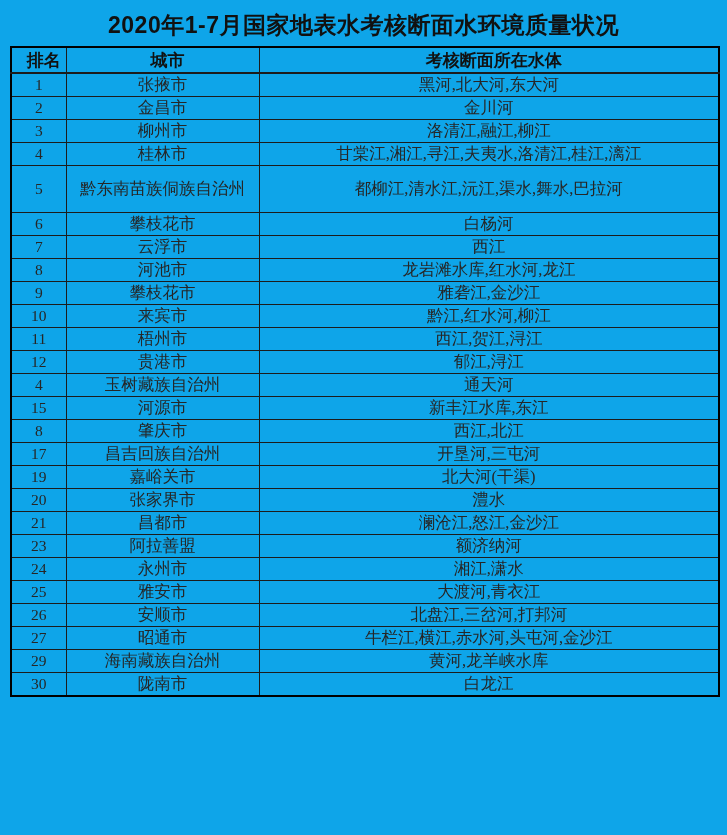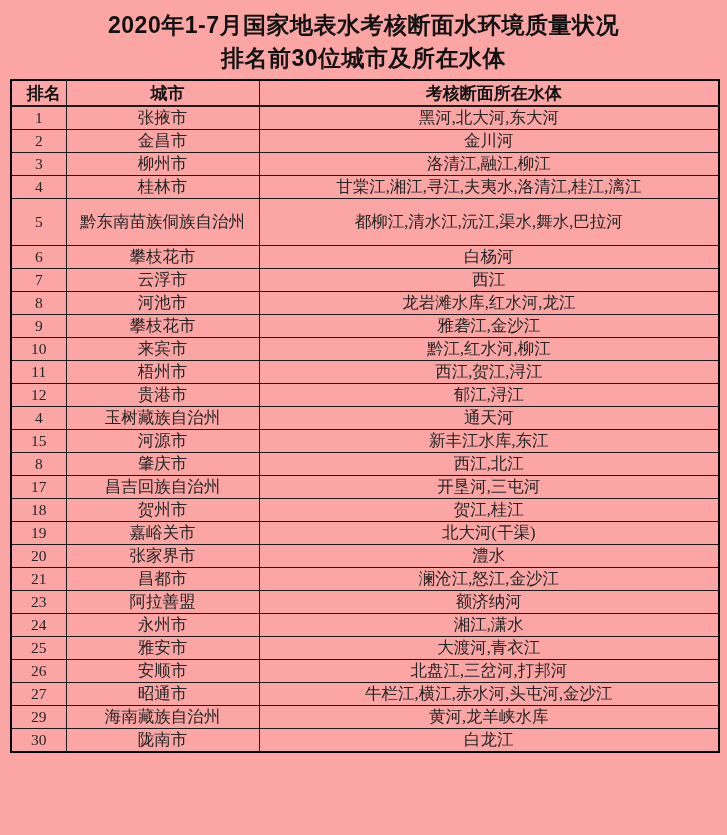--- a/index.html
+++ b/index.html
@@ -4,21 +4,21 @@
 <style>
   html, body {
     margin: 0;
     padding: 0;
     background: #ffffff;
   }
   .page {
     position: relative;
     width: 727px;
     height: 835px;
-    background: #fca5a5;
+    background: #0ea5e9;
     overflow: hidden;
     color: #222222;
   }
   .doc-title {
     padding-top: 9px;
     text-align: center;
     font-family: "Liberation Sans", "DejaVu Sans", sans-serif;
     font-weight: bold;
     font-size: 23px;
     line-height: 33px;
@@ -67,21 +67,20 @@
     height: 46px;
   }
 </style>
 </head>
 <body>
 
 <div class="page">
 
   <div class="doc-title">
     <div>2020年1-7月国家地表水考核断面水环境质量状况</div>
-    <div>排名前30位城市及所在水体</div>
   </div>
 
   <table class="ranking">
     <colgroup>
       <col class="c-rank">
       <col class="c-city">
       <col class="c-water">
     </colgroup>
     <thead>
       <tr>
@@ -165,25 +164,20 @@
           <td class="rank-cell">8</td>
           <td class="city-cell">肇庆市</td>
           <td class="waters-cell">西江,北江</td>
         </tr>
         <tr>
           <td class="rank-cell">17</td>
           <td class="city-cell">昌吉回族自治州</td>
           <td class="waters-cell">开垦河,三屯河</td>
         </tr>
         <tr>
-          <td class="rank-cell">18</td>
-          <td class="city-cell">贺州市</td>
-          <td class="waters-cell">贺江,桂江</td>
-        </tr>
-        <tr>
           <td class="rank-cell">19</td>
           <td class="city-cell">嘉峪关市</td>
           <td class="waters-cell">北大河(干渠)</td>
         </tr>
         <tr>
           <td class="rank-cell">20</td>
           <td class="city-cell">张家界市</td>
           <td class="waters-cell">澧水</td>
         </tr>
         <tr>

